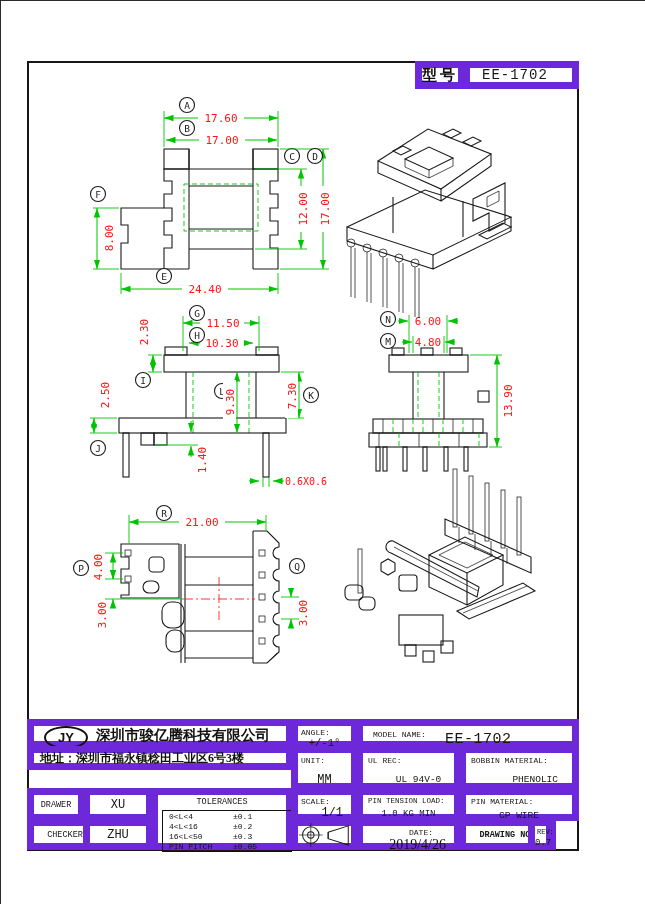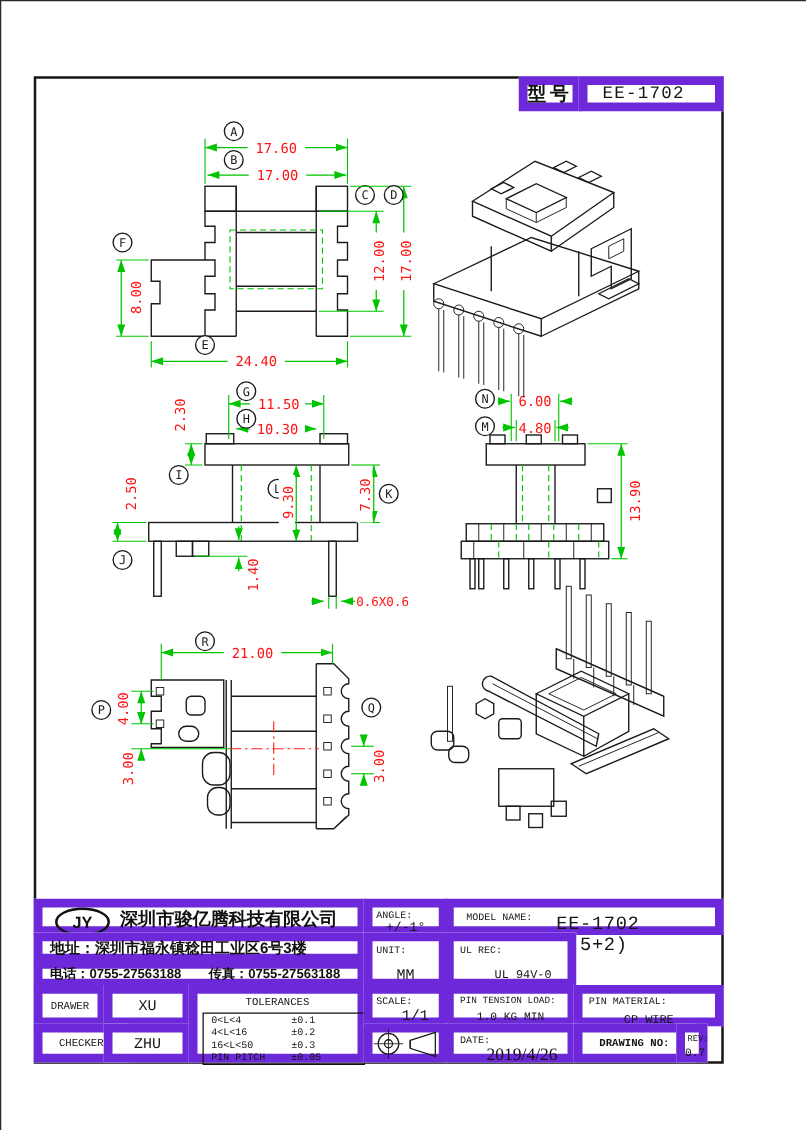--- a/index.html
+++ b/index.html
@@ -393,27 +393,23 @@
   </div>
 
   <div class="cell" style="left:26px;top:718px;width:266px;height:29px;display:flex;align-items:flex-start;gap:8px;padding-left:10px;">
     <span style="display:inline-flex;align-items:center;justify-content:center;width:40px;height:19px;border:2px solid #111;border-radius:50%;font-weight:bold;font-size:13px;font-family:'Liberation Sans',sans-serif;color:#111;">
       <span>JY</span>
     </span>
     <span class="cn" style="font-size:14.5px;">深圳市骏亿腾科技有限公司</span>
   </div>
 
   <div class="cell" style="left:26px;top:745px;width:266px;height:24px;display:flex;align-items:center;padding-left:6px;">
-    <span class="cn" style="font-size:12px;">地址：深圳市福永镇稔田工业区6号3楼</span>
-  </div>
-
-  <div class="cell" style="left:26px;top:767px;width:266px;height:22px;display:flex;align-items:center;padding-left:6px;gap:22px;">
-    <span class="cn" style="font-size:10.5px;">电话：0755-27563188</span>
-    <span class="cn" style="font-size:10.5px;">传真：0755-27563188</span>
-  </div>
+    <span class="cn" style="font-size:12px;font-family:Liberation Serif, serif;">地址：深圳市福永镇稔田工业区6号3楼</span>
+  </div>
+
 
   <div class="cell" style="left:26px;top:787px;width:58px;height:33px;display:flex;align-items:center;justify-content:center;">
     <span class="cadlbl" style="font-size:8.5px;">DRAWER</span>
   </div>
   <div class="cell" style="left:82px;top:787px;width:70px;height:33px;display:flex;align-items:center;justify-content:center;">
     <span class="cadval" style="font-size:12px;">XU</span>
   </div>
   <div class="cell" style="left:26px;top:818px;width:76px;height:31px;display:flex;align-items:center;justify-content:center;">
     <span class="cadlbl" style="font-size:8.5px;">CHECKER</span>
   </div>
@@ -444,20 +440,24 @@
   <div class="cell" style="left:290px;top:745px;width:67px;height:44px;">
     <div class="cadlbl" style="padding:3px 0 0 3px;">UNIT:</div>
     <div class="cadval" style="font-size:12px;text-align:center;margin-top:8px;">MM</div>
   </div>
 
   <div class="cell" style="left:355px;top:745px;width:105px;height:44px;">
     <div class="cadlbl" style="padding:3px 0 0 5px;">UL REC:</div>
     <div class="cadval" style="font-size:9.5px;text-align:center;margin-top:9px;padding-left:20px;">UL 94V-0</div>
   </div>
 
+  <div class="cell" style="left:458px;top:745px;width:120px;height:44px;">
+    <div class="cadlbl" style="padding:3px 0 0 5px;">BOBBIN MATERIAL:</div>
+    <div class="cadval" style="font-size:9.5px;text-align:right;margin:9px 14px 0 0;">PHENOLIC</div>
+  </div>
 
   <div class="cell" style="left:290px;top:787px;width:67px;height:33px;">
     <div class="cadlbl" style="padding:2px 0 0 3px;">SCALE:</div>
     <div class="cadval" style="font-size:12px;text-align:right;margin:0 8px 0 0;">1/1</div>
   </div>
 
   <div class="cell" style="left:355px;top:787px;width:105px;height:33px;">
     <div class="cadlbl" style="padding:2px 0 0 5px;font-size:7.5px;">PIN TENSION LOAD:</div>
     <div class="cadval" style="font-size:9px;text-align:center;margin-top:4px;">1.0 KG MIN</div>
   </div>
@@ -472,25 +472,25 @@
       <circle cx="14" cy="13" r="9" class="ln"></circle>
       <circle cx="14" cy="13" r="3.5" class="ln"></circle>
       <line x1="1" y1="13" x2="27" y2="13" class="lnt"></line>
       <line x1="14" y1="0" x2="14" y2="26" class="lnt"></line>
       <path d="M33,10 L55,3 L55,24 L33,17 Z" class="ln"></path>
       <line x1="33" y1="10" x2="33" y2="17" class="ln"></line>
     </svg>
   </div>
 
   <div class="cell" style="left:355px;top:818px;width:105px;height:31px;">
-    <div class="cadlbl" style="padding:2px 0 0 5px;">DATE:</div>
+    <div class="cadlbl" style="padding:2px 0 0 5px;margin-left:41px;">DATE:</div>
     <div style="font-family:'Liberation Serif',serif;font-size:14px;color:#111;text-align:right;margin:0 8px 0 0;">2019/4/26</div>
   </div>
 
   <div class="cell" style="left:458px;top:818px;width:97px;height:31px;display:flex;align-items:center;justify-content:center;font-weight:bold;">
     <span class="cadlbl" style="font-size:8.5px;">DRAWING NO:</span>
   </div>
 
-  <div class="cell" style="left:540px;top:818px;width:25px;height:31px;">
+  <div class="cell" style="left:527px;top:818px;width:25px;height:31px;">
     <div class="cadlbl" style="font-size:7px;padding:2px 0 0 2px;">REV:</div>
     <div class="cadval" style="font-size:9px;text-align:center;margin-top:2px;">0.7</div>
   </div>
 </div>
 
 </body></html>

